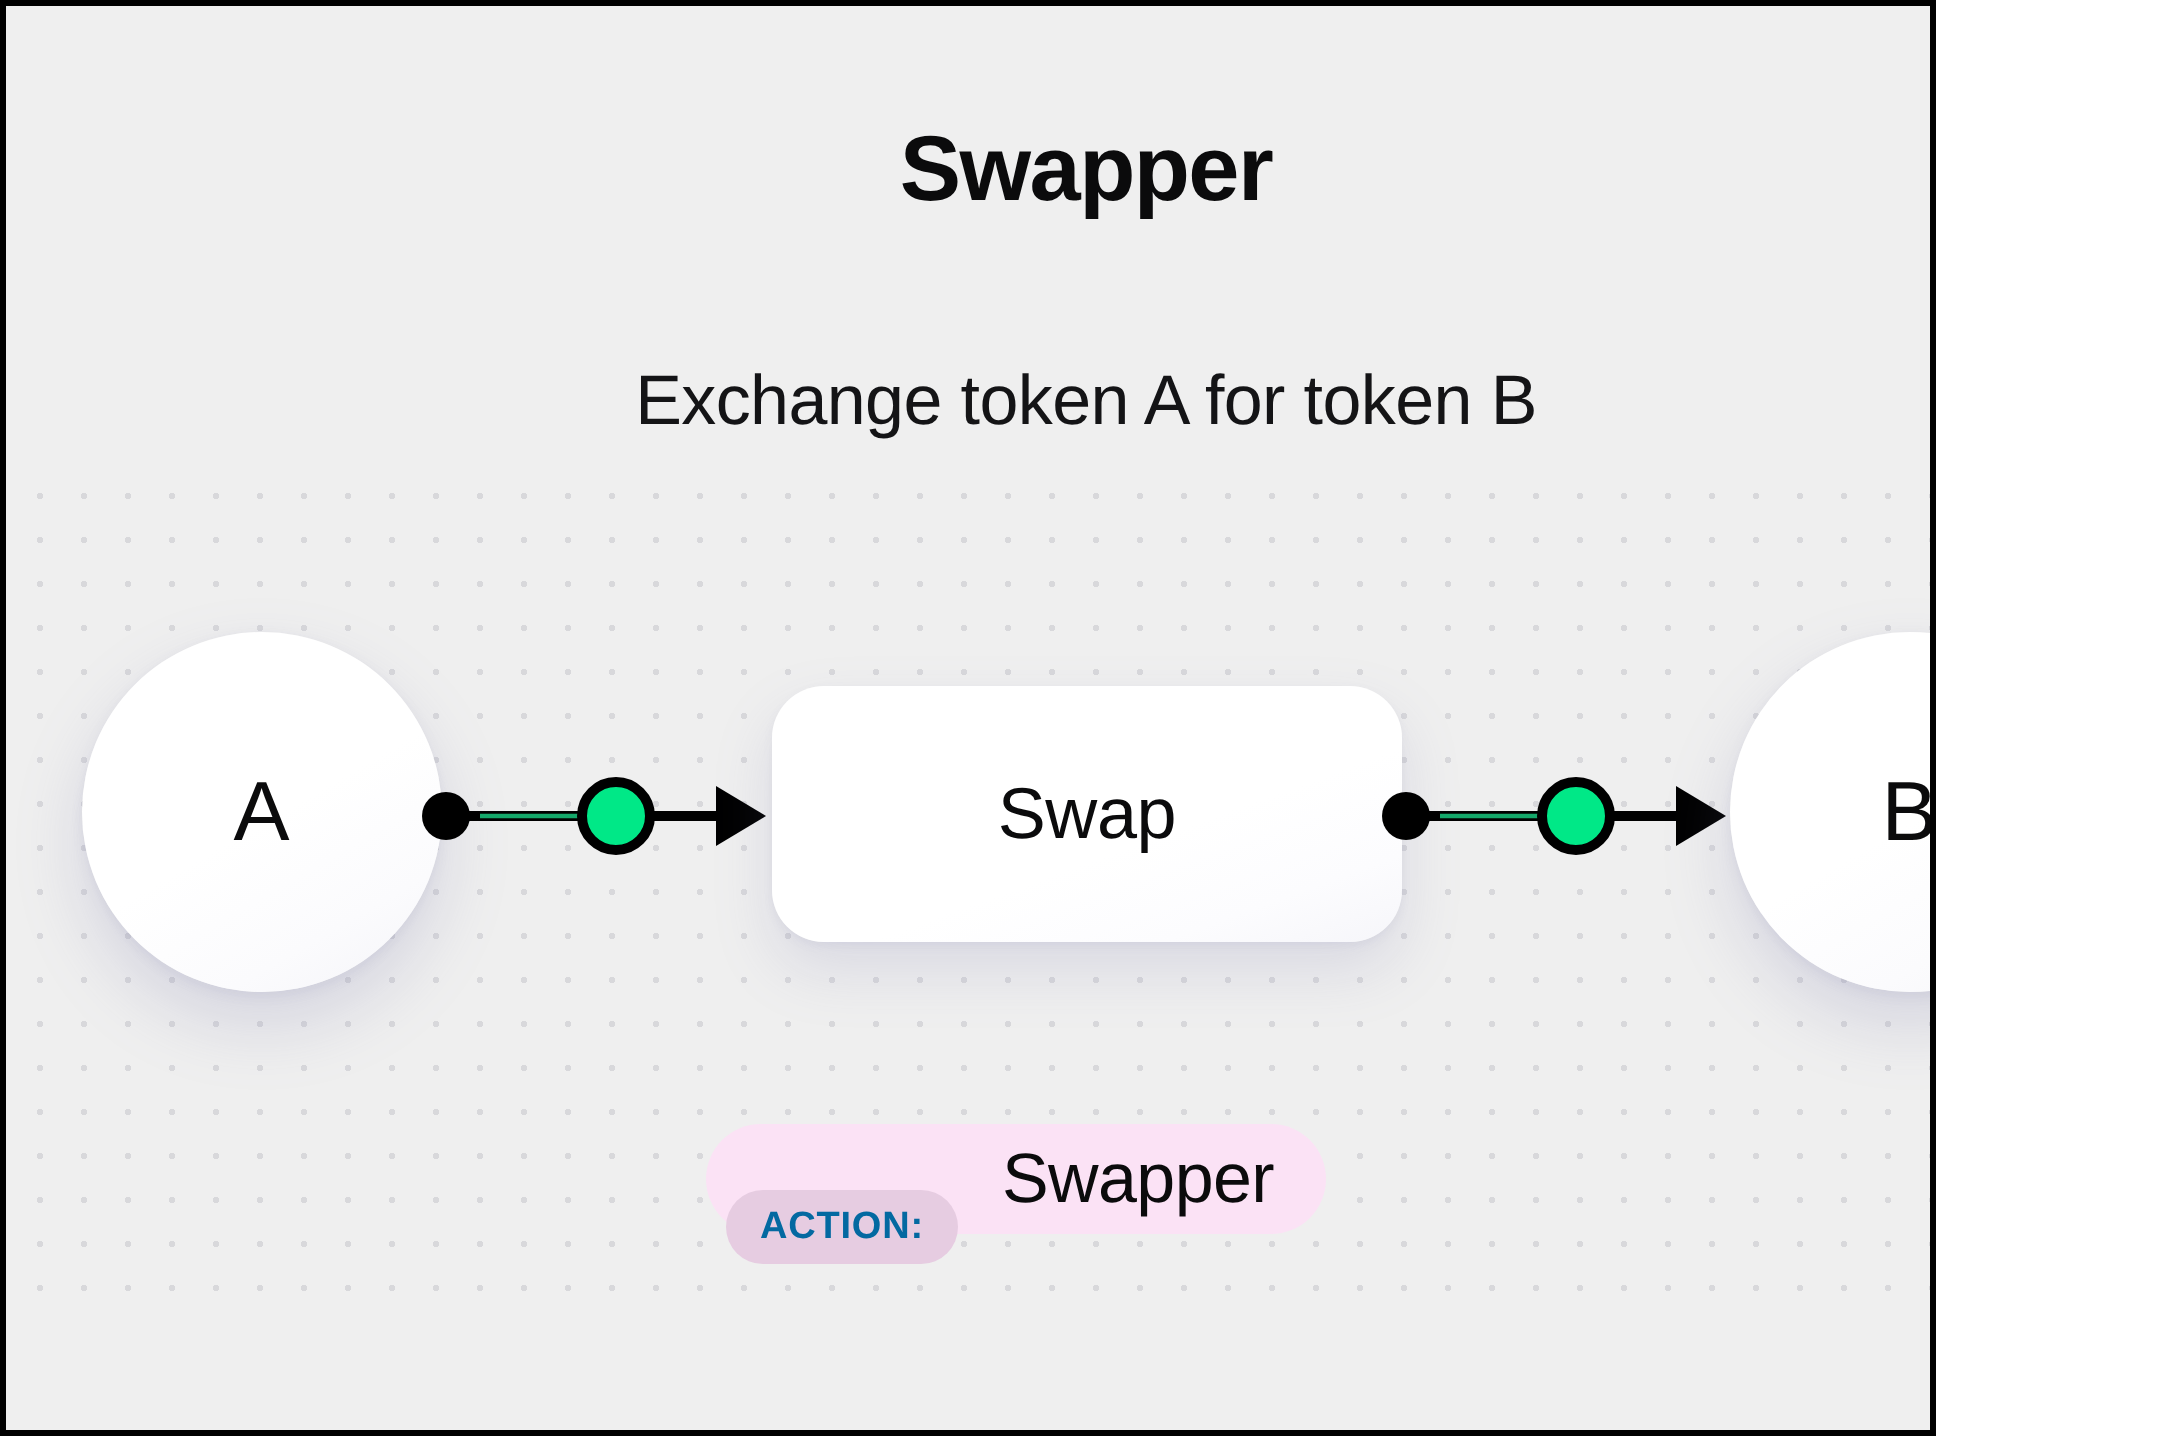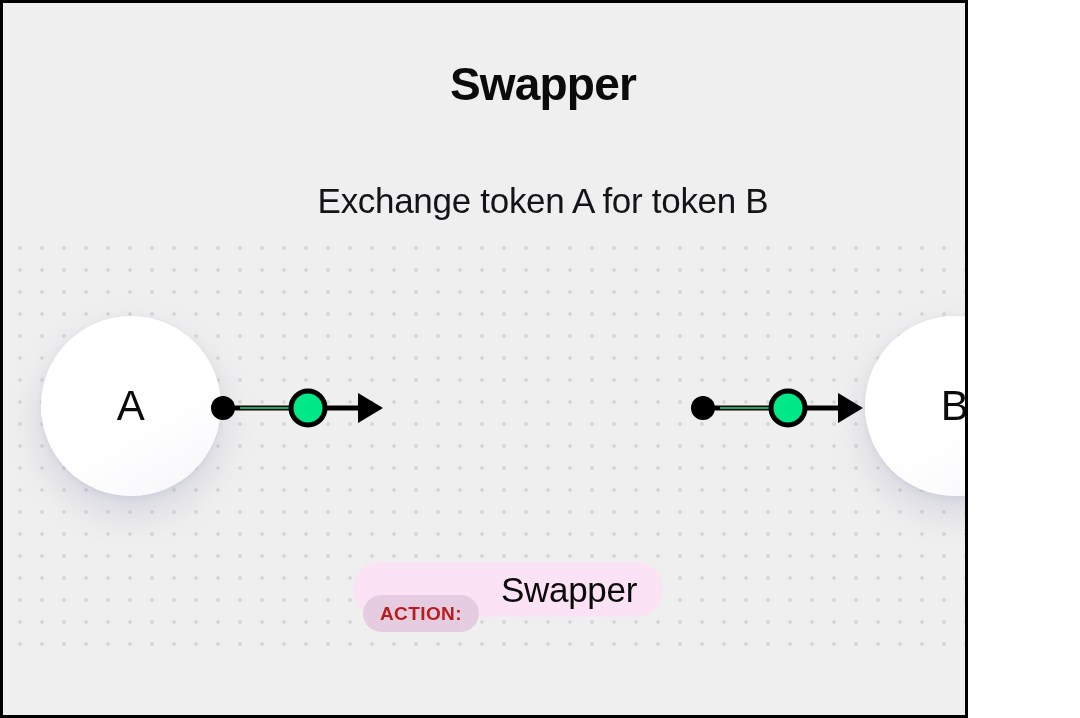--- a/index.html
+++ b/index.html
@@ -138,21 +138,21 @@
     box-sizing: border-box;
   }
   #action-badge .action-key {
     display: inline-flex;
     align-items: center;
     justify-content: center;
     height: 37px;
     padding: 0 17px;
     border-radius: 18.5px;
     background: #e6cce1;
-    color: #b91c1c;
+    color: #0369a1;
     font-size: 19px;
     font-weight: 700;
     letter-spacing: 0.4px;
     line-height: 1;
     margin-top: 48px;
   }
   #action-badge .action-value {
     margin-left: 22px;
     font-size: 35px;
     font-weight: 400;
@@ -192,20 +192,23 @@
   <div id="connector-left" class="connector">
     <svg width="180" height="50" viewBox="0 0 180 50" aria-hidden="true">
       <line x1="15" y1="25" x2="168" y2="25" stroke="#000000" stroke-width="5"></line>
       <line x1="32" y1="25" x2="100" y2="25" stroke="#14a86a" stroke-width="2.2"></line>
       <circle cx="15" cy="25" r="12" fill="#000000"></circle>
       <circle cx="100" cy="25" r="17" fill="#00e887" stroke="#000000" stroke-width="5"></circle>
       <polygon points="150,10 175,25 150,40" fill="#000000"></polygon>
     </svg>
   </div>
 
+  <div id="swap-card">
+    <span class="card-label">Swap</span>
+  </div>
 
   <div id="connector-right" class="connector">
     <svg width="180" height="50" viewBox="0 0 180 50" aria-hidden="true">
       <line x1="15" y1="25" x2="168" y2="25" stroke="#000000" stroke-width="5"></line>
       <line x1="32" y1="25" x2="100" y2="25" stroke="#14a86a" stroke-width="2.2"></line>
       <circle cx="15" cy="25" r="12" fill="#000000"></circle>
       <circle cx="100" cy="25" r="17" fill="#00e887" stroke="#000000" stroke-width="5"></circle>
       <polygon points="150,10 175,25 150,40" fill="#000000"></polygon>
     </svg>
   </div>

